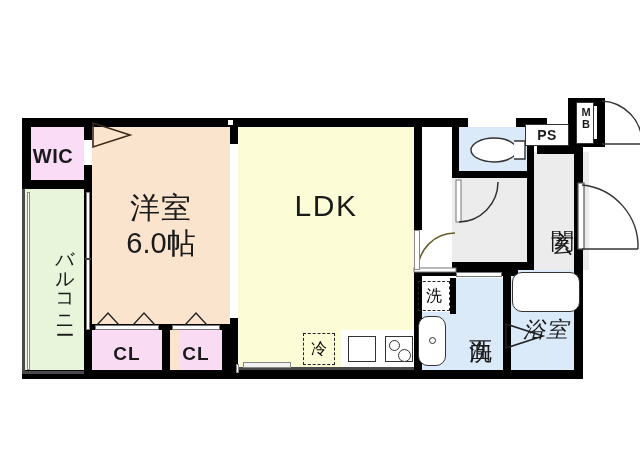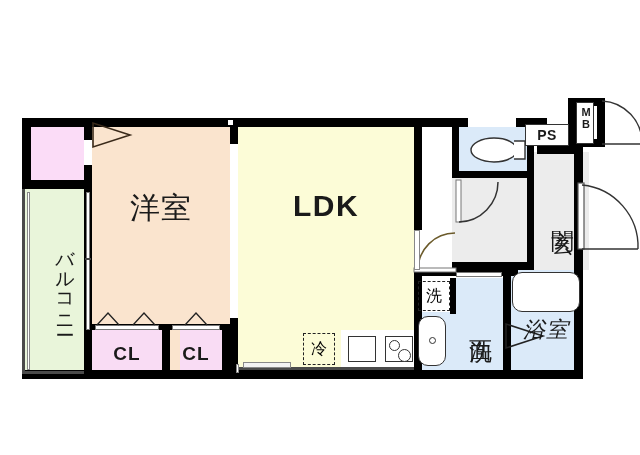--- a/index.html
+++ b/index.html
@@ -39,21 +39,21 @@
   .label {
     position: absolute;
     color: #1a1a1a;
     text-align: center;
     line-height: 1.08;
     white-space: pre;
     font-family: "Liberation Sans", "DejaVu Sans", sans-serif;
   }
   .lbl-room   { font-size: 30px; font-weight: 500; letter-spacing: 1px; }
   .lbl-roomsz { font-size: 29px; font-weight: 500; }
-  .lbl-ldk    { font-size: 30px; font-weight: 700; letter-spacing: 1.5px; }
+  .lbl-ldk    { font-size: 30px; font-weight: 400; letter-spacing: 1.5px; }
   .lbl-wic    { font-size: 20px; font-weight: 600; letter-spacing: 0.5px; }
   .lbl-cl     { font-size: 19px; font-weight: 600; letter-spacing: 1px; margin-top: 7px; }
   .lbl-genkan { font-size: 23px; font-weight: 500; line-height: 1.25; }
   .lbl-senmen { font-size: 23px; font-weight: 500; line-height: 1.05; }
   .lbl-yoku   { font-size: 22px; font-weight: 500; letter-spacing: 1px; }
   .lbl-ps     { font-size: 14px; font-weight: 600; letter-spacing: 0.5px; }
   .lbl-mb     { font-size: 11px; font-weight: 600; line-height: 1.1; }
   .lbl-sen    { font-size: 16px; font-weight: 500; }
   .lbl-rei    { font-size: 16px; font-weight: 500; }
   .lbl-bal    { font-size: 19px; font-weight: 500; line-height: 1.18; }
@@ -229,23 +229,25 @@
   <div class="circ" style="left:389px; top:340px; width:9px; height:9px;"></div>
   <div class="circ" style="left:398px; top:349px; width:11px; height:11px;"></div>
 
   <div class="rect fill-white" style="left:525px; top:124px; width:44px; height:22px; border:1.5px solid #333;"></div>
   <div class="label lbl-ps" style="left:525px; top:128px; width:44px;">PS</div>
 
   <div class="rect fill-white" style="left:576px; top:102px; width:18px; height:42px; border:1.5px solid #333;"></div>
   <div class="label lbl-mb vertical" style="left:578px; top:106px; width:14px;">MB</div>
 
   <div class="label lbl-room" style="left:92px;  top:192px; width:138px;">洋室</div>
+  <div class="label lbl-roomsz" style="left:92px;  top:228px; width:138px;">6.0帖</div>
 
   <div class="label lbl-ldk" style="left:238px; top:190px; width:176px;">LDK</div>
 
+  <div class="label lbl-wic" style="left:22px;  top:146px; width:62px;">WIC</div>
   <div class="label lbl-cl" style="left:92px;  top:337px; width:70px;">CL</div>
   <div class="label lbl-cl" style="left:170px; top:337px; width:52px;">CL</div>
 
   <div class="label lbl-bal vertical" style="left:38px; top:196px; width:38px; height:170px;">バルコニー</div>
 
   <div class="label lbl-genkan vertical" style="left:543px; top:172px; width:34px; height:80px;">玄関</div>
 
   <div class="label lbl-senmen vertical" style="left:463px; top:284px; width:30px; height:76px;">洗面</div>
 
   <div class="label lbl-yoku" style="left:509px; top:318px; width:74px;font-style:italic;">浴室</div>

